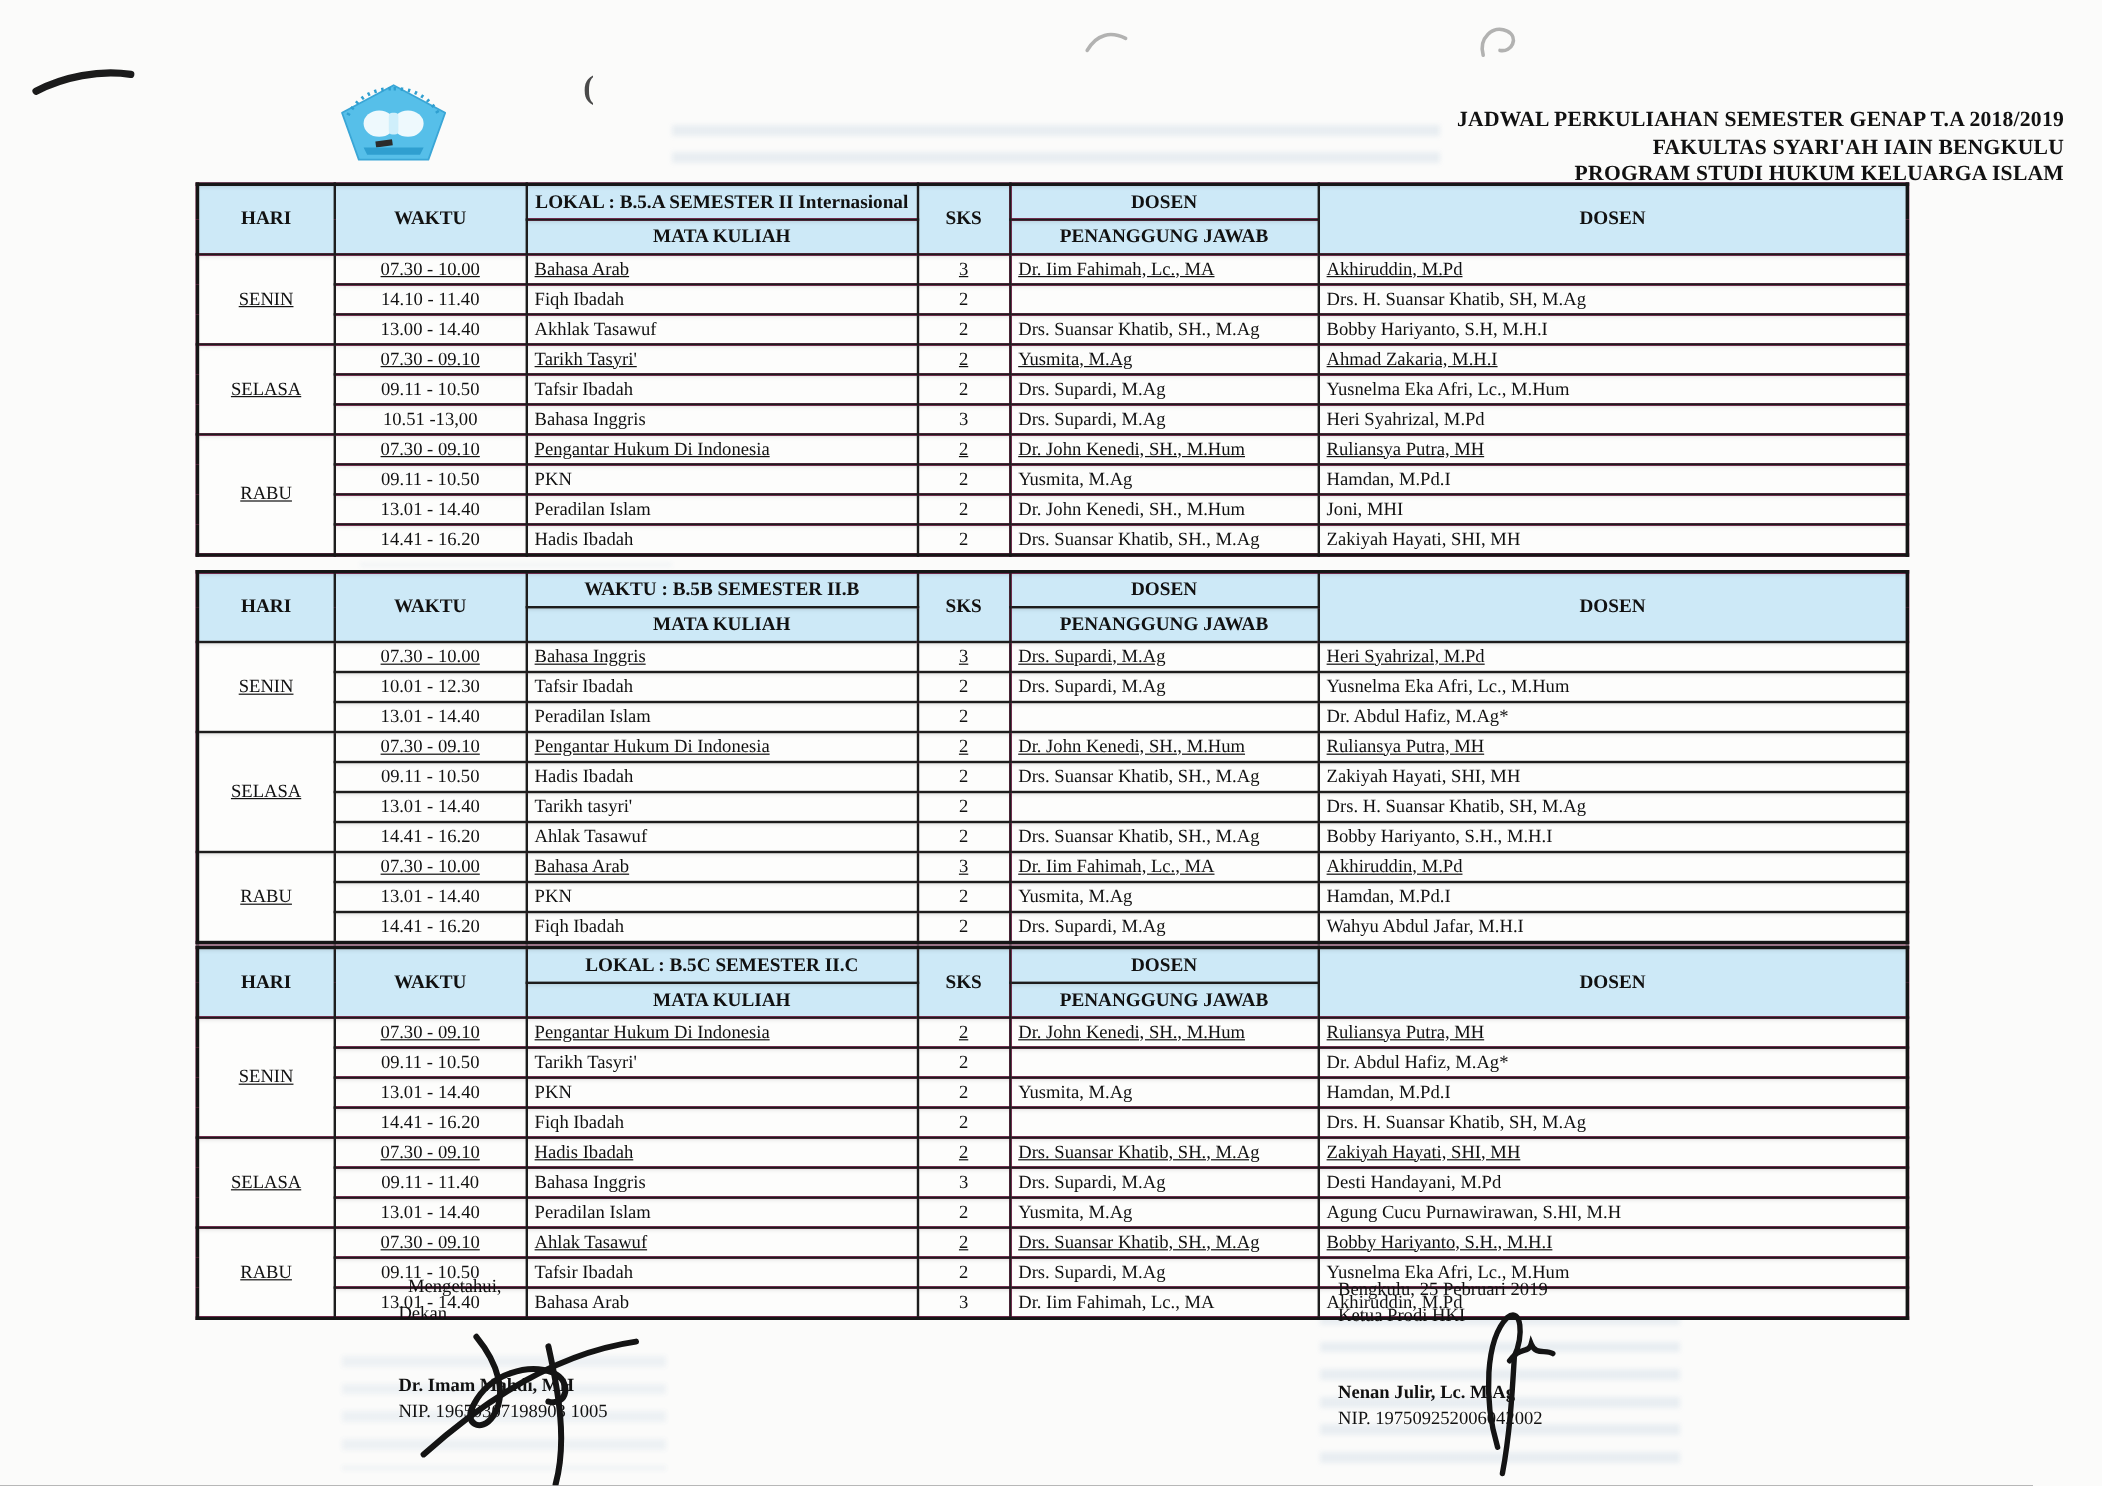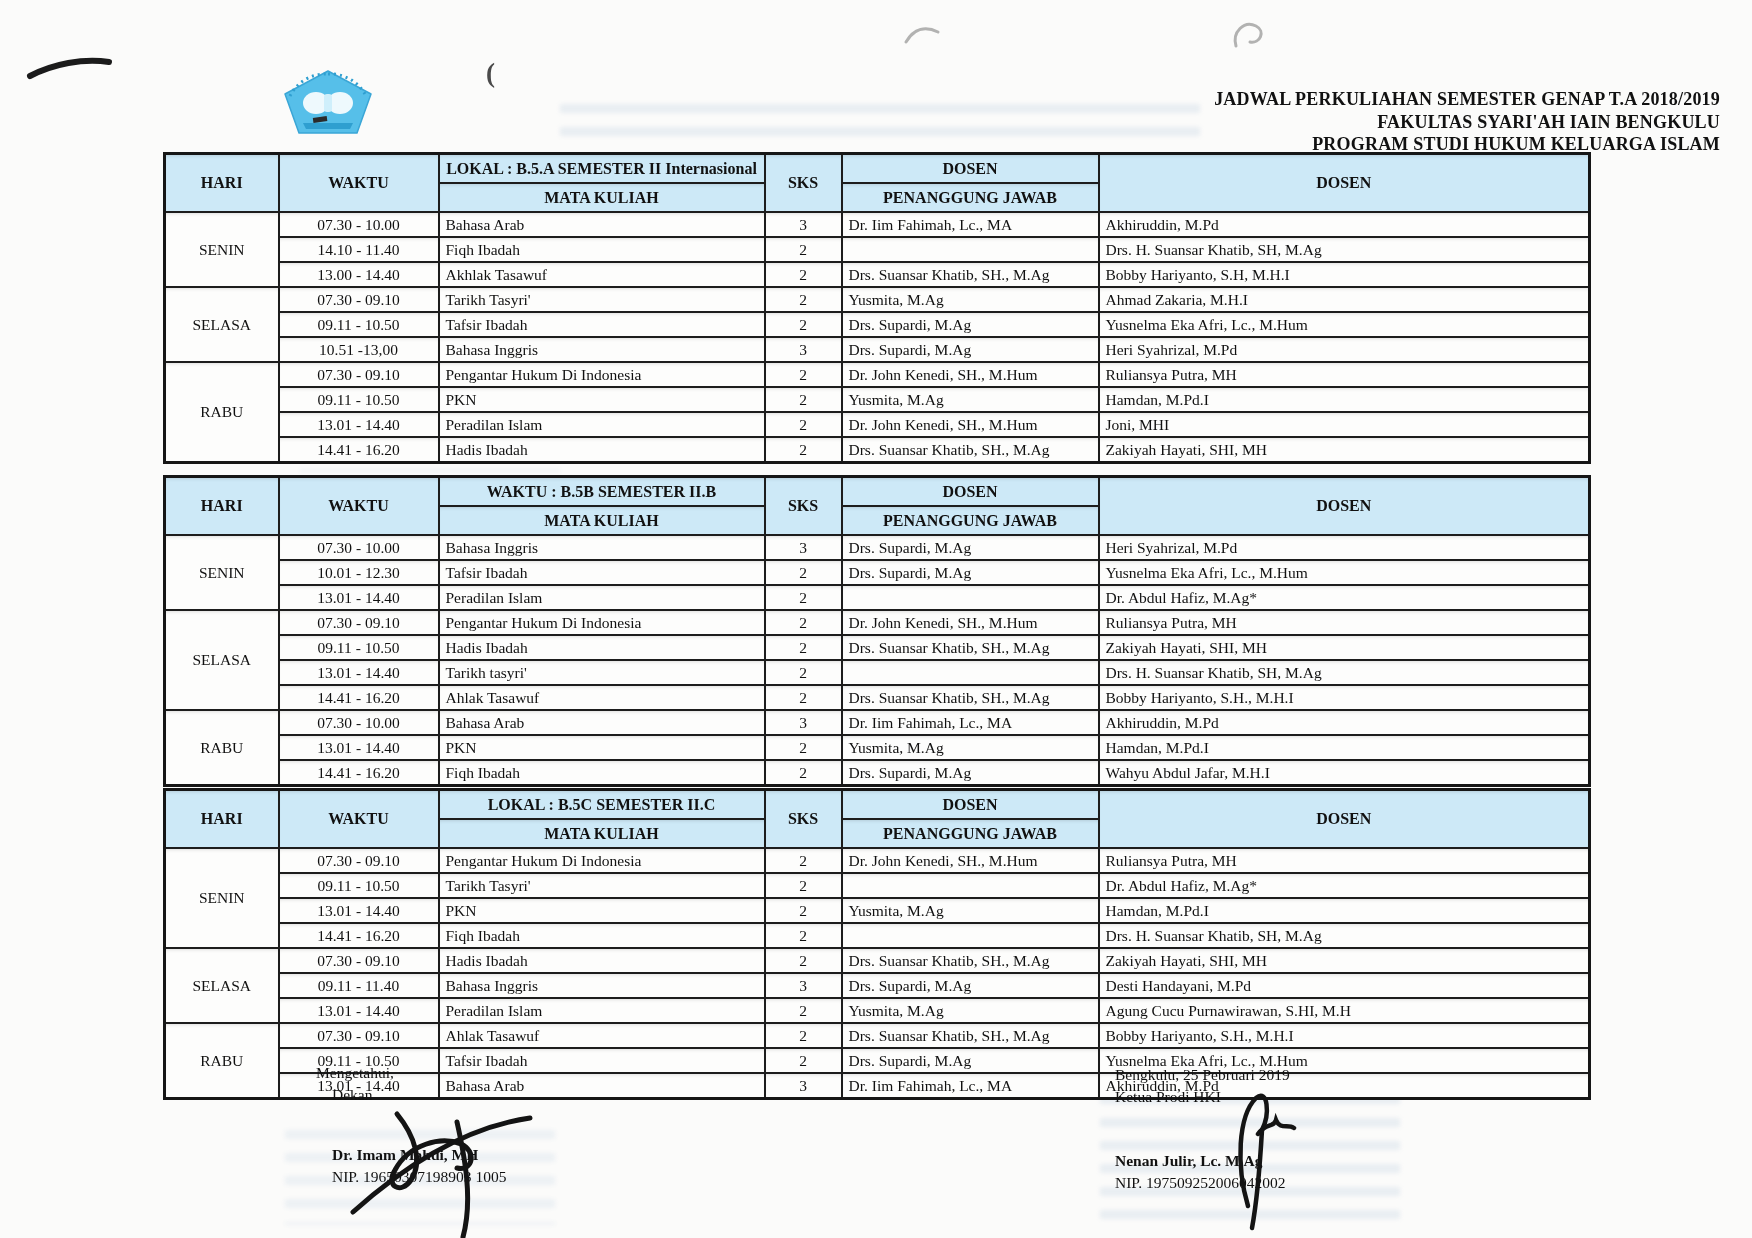--- a/index.html
+++ b/index.html
@@ -21,21 +21,21 @@
   .sched-table th,.sched-table td{
     border:2px solid #1d1d1d;padding:0 6px;font-size:15.5px;vertical-align:middle;
     overflow:hidden;white-space:nowrap;
     box-shadow:inset 0 3px 4px -3px rgba(0,0,0,.18);
   }
   .sched-table th{
     background:#cde9f7;font-weight:bold;font-size:16px;text-align:center;height:27px;
   }
   .sched-table td{height:23px;background:#fdfdfc;}
   .sched-table td.c-day,.sched-table td.c-waktu,.sched-table td.c-sks{text-align:center;}
-  .sched-table tr.day-start>td{border-top:2.5px solid #101010;}
+  .sched-table tr.day-start>td{border-top:2.5px solid #101010;text-decoration:underline;}
   .col-hari{width:114px;}.col-waktu{width:160px;}.col-mk{width:326px;}
   .col-sks{width:77px;}.col-pj{width:257px;}.col-dsn{width:491px;}
   .t1{top:152px;}.t2{top:475px;}.t3{top:788px;}
   
   .foot-line{position:absolute;font-size:15.5px;}
   .foot-name{font-weight:bold;}
   .sig{position:absolute;}
   
   .ghost{
     position:absolute;pointer-events:none;
@@ -380,21 +380,21 @@
             <td class="c-waktu">13.01 - 14.40</td>
             <td class="c-mk">Bahasa Arab</td>
             <td class="c-sks">3</td>
             <td class="c-pj">Dr. Iim Fahimah, Lc., MA</td>
             <td class="c-dsn">Akhiruddin, M.Pd</td>
           </tr>
         </tbody>
       </table>
     </div>
 
-  <div class="foot-line" style="left:316px;top:1064px;">Mengetahui,</div>
+  <div class="foot-line" style="left:340px;top:1064px;">Mengetahui,</div>
   <div class="foot-line" style="left:332px;top:1086px;">Dekan</div>
   <div class="foot-line foot-name" style="left:332px;top:1146px;">Dr. Imam Mahdi, MH</div>
   <div class="foot-line" style="left:332px;top:1168px;">NIP. 19650307198903 1005</div>
   <svg class="sig" style="left:345px;top:1092px;" width="210" height="148" viewBox="0 0 210 148">
     <g stroke="#141414" stroke-width="5" fill="none" stroke-linecap="round">
       <path d="M8 120 C 55 78, 115 36, 185 26"></path>
       <path d="M52 22 C 70 44, 78 70, 66 88 C 56 103, 40 94, 50 78 C 64 52, 96 44, 116 52 C 132 59, 128 80, 112 76"></path>
       <path d="M112 30 C 120 66, 128 108, 118 145"></path>
     </g>
   </svg>

